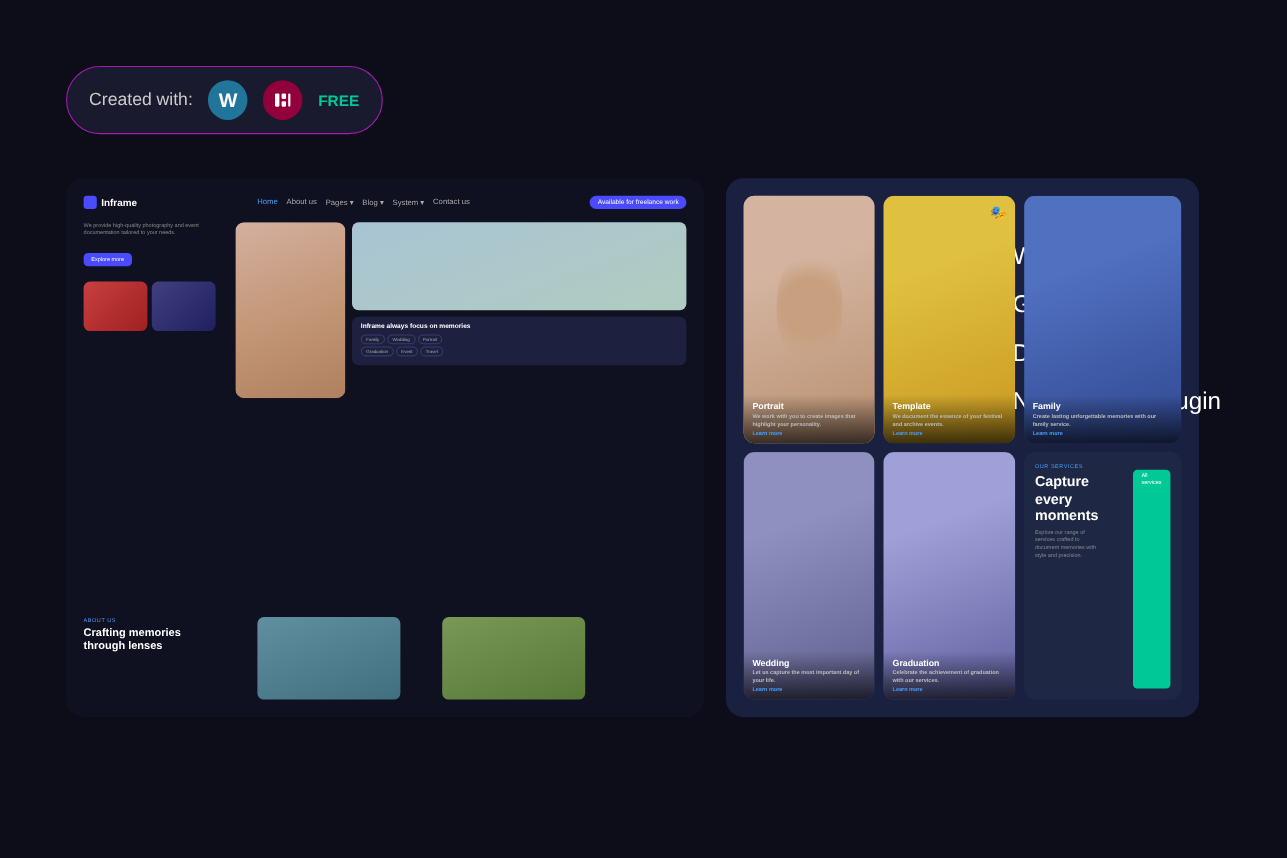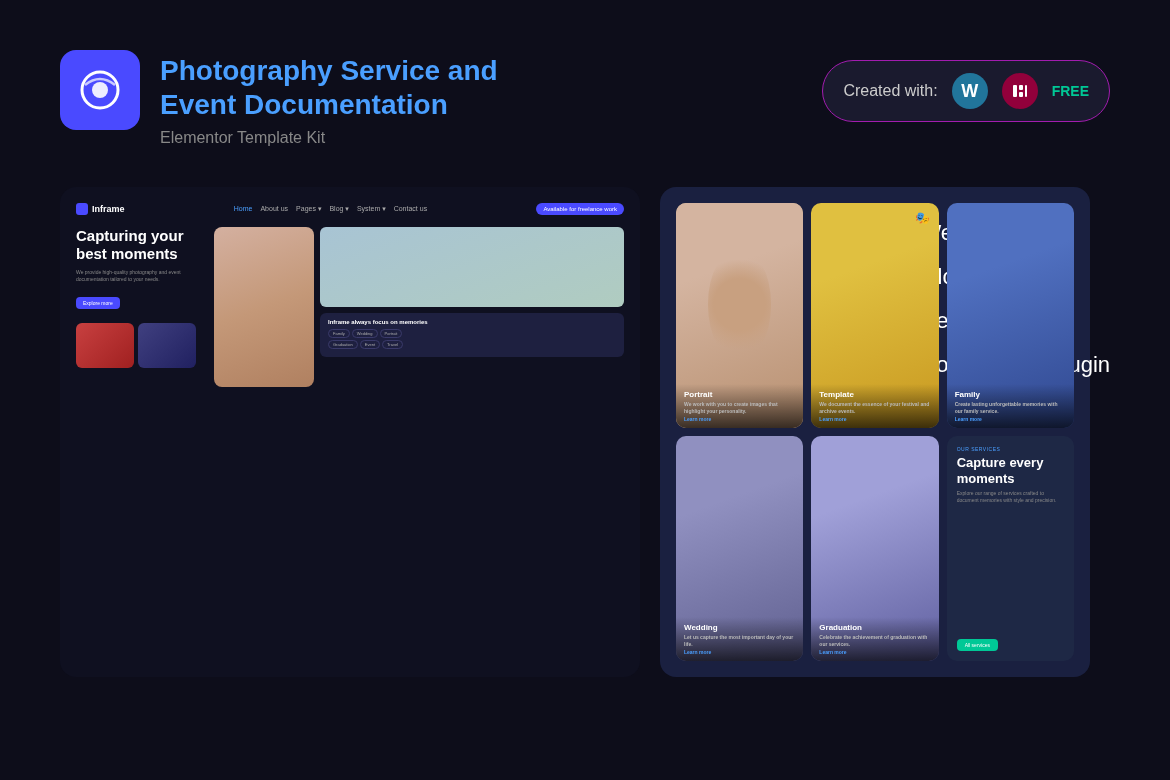--- a/index.html
+++ b/index.html
@@ -441,22 +441,21 @@
     .graduation-bg {
       background: linear-gradient(135deg, #9898c8, #7878b8);
     }
 
     
     .capture-cell {
       background: #1e2845;
       border-radius: 10px;
       padding: 10px;
       display: flex;
-      flex-direction: column;
-      justify-content: space-between;
+      flex-direction: row;
       gap: 31px;
     }
 
     .capture-label {
       font-size: 5px;
       color: #4a9fff;
       letter-spacing: 0.5px;
       text-transform: uppercase;
       margin-bottom: 3px;
     }
@@ -532,36 +531,20 @@
       position: absolute;
       top: 8px;
       right: 8px;
       font-size: 12px;
     }
   </style>
 </head>
 <body>
 
 <div class="header">
-  <div class="brand-section">
-    <div class="logo-box">
-      <svg viewBox="0 0 50 50" fill="none" xmlns="http://www.w3.org/2000/svg">
-        <circle cx="25" cy="25" r="18" stroke="white" stroke-width="3" fill="none"></circle>
-        <circle cx="25" cy="25" r="8" fill="white" opacity="0.9"></circle>
-        <path d="M10 20 Q25 8 40 20" stroke="white" stroke-width="2.5" fill="none" opacity="0.7"></path>
-      </svg>
-    </div>
-    <div class="brand-text">
-      <div class="brand-title">
-        <span>Photography Service and</span><br>
-        <span>Event Documentation</span>
-      </div>
-      <div class="brand-subtitle">Elementor Template Kit</div>
-    </div>
-  </div>
 
   <div class="created-with">
     <span class="created-label">Created with:</span>
     <div class="wp-icon">W</div>
     <div class="elementor-icon">
       <svg width="18" height="18" viewBox="0 0 18 18" fill="none">
         <rect x="2" y="3" width="4" height="12" rx="1" fill="white"></rect>
         <rect x="8" y="3" width="4" height="5" rx="1" fill="white"></rect>
         <rect x="8" y="10" width="4" height="5" rx="1" fill="white"></rect>
         <rect x="14" y="3" width="2" height="12" rx="1" fill="white"></rect>
@@ -606,21 +589,20 @@
           <span>Pages ▾</span>
           <span>Blog ▾</span>
           <span>System ▾</span>
           <span>Contact us</span>
         </div>
         <div class="preview-cta-btn">Available for freelance work</div>
       </div>
 
       <div class="preview-hero">
         <div class="hero-left">
-          <div class="hero-headline">Capturing your best moments</div>
           <div class="hero-desc">We provide high-quality photography and event documentation tailored to your needs.</div>
           <div class="hero-btn">Explore more</div>
           <div class="hero-images-row">
             <div class="hero-thumb" style="background: linear-gradient(135deg, #c84040, #a02020);"></div>
             <div class="hero-thumb" style="background: linear-gradient(135deg, #404080, #202060);"></div>
           </div>
         </div>
 
         <div class="hero-right">
           <div class="hero-main-photo">
@@ -638,20 +620,28 @@
               <div class="tags-row">
                 <span class="tag">Graduation</span>
                 <span class="tag">Event</span>
                 <span class="tag">Travel</span>
               </div>
             </div>
           </div>
         </div>
       </div>
 
+      <div class="preview-bottom">
+        <div class="about-section">
+          <div class="about-label">ABOUT US</div>
+          <div class="about-headline">Crafting memories through lenses</div>
+        </div>
+        <div class="about-photo" style="background:linear-gradient(160deg,#6090a0 0%,#407080 100%);width:130px;height:75px;border-radius:6px;"></div>
+        <div class="about-photo" style="background:linear-gradient(160deg,#789858 0%,#587838 100%);width:130px;height:75px;border-radius:6px;"></div>
+      </div>
 
     </div>
   </div>
 
   <div class="showcase-card">
 
     <div class="service-item portrait-bg">
       <div class="img-portrait"></div>
       <div class="service-label">
         <div>Portrait</div>

